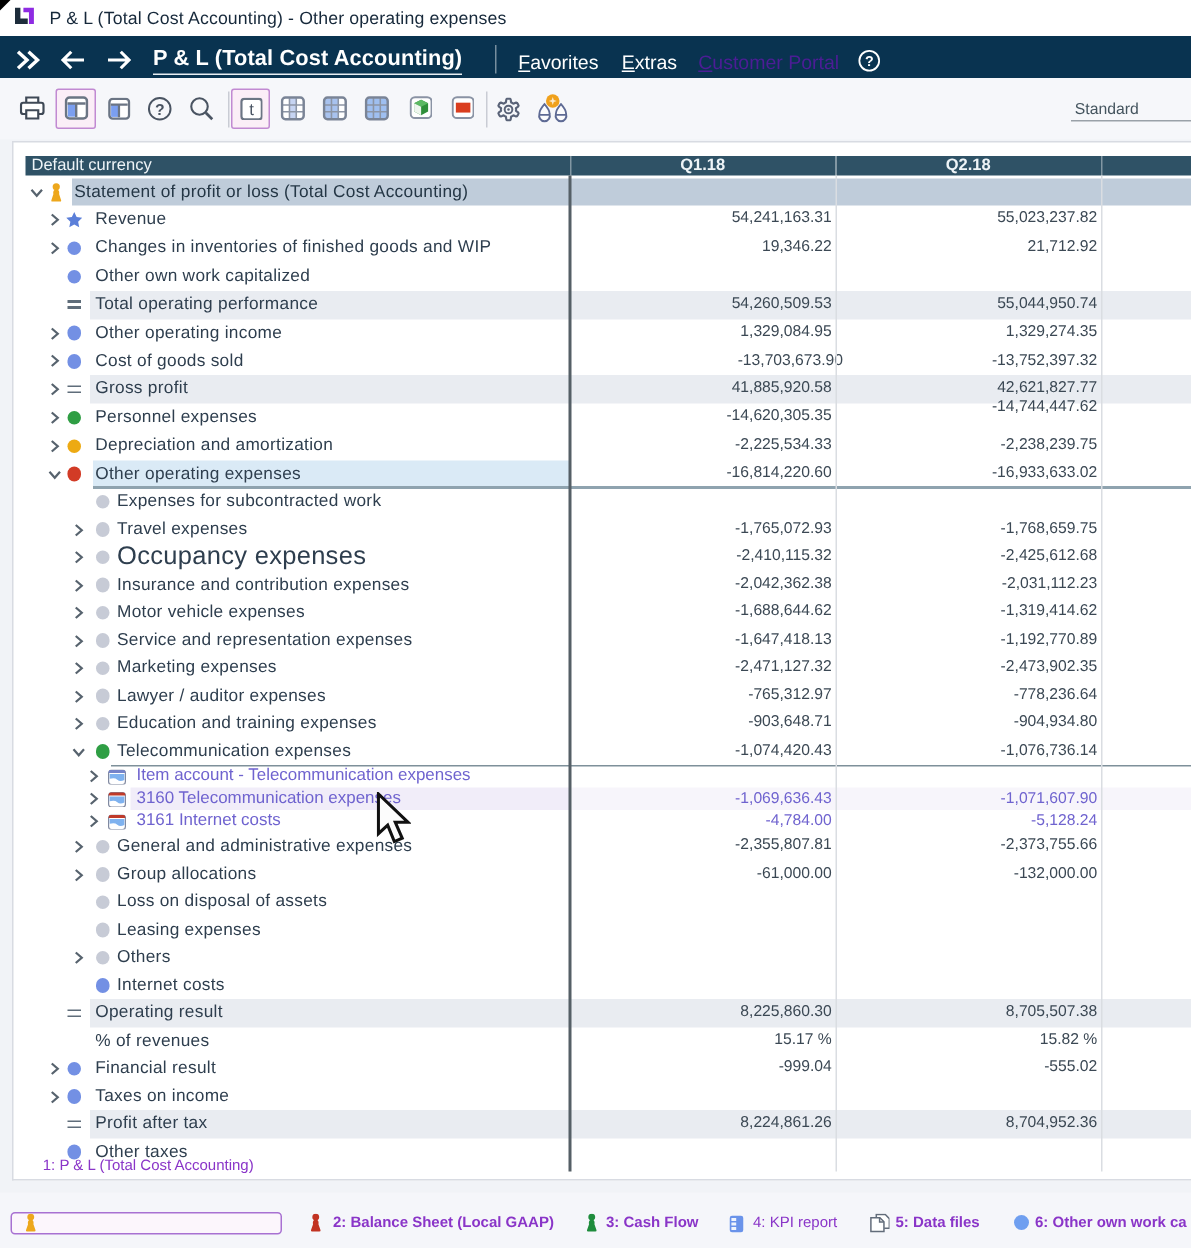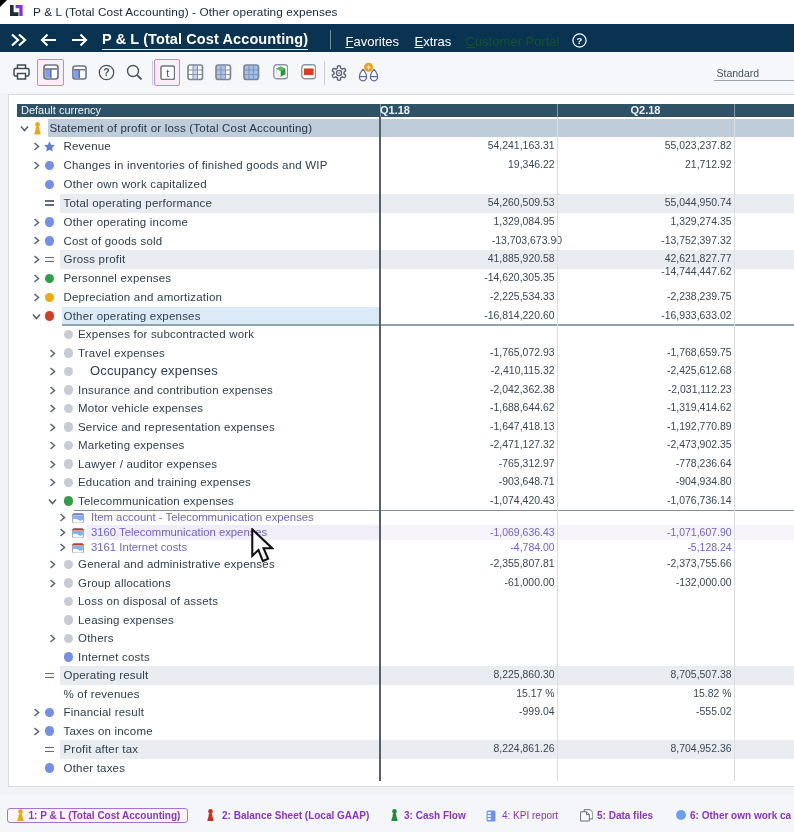--- a/index.html
+++ b/index.html
@@ -22,21 +22,21 @@
 <svg class="abs" style="left:39px;top:32.8px" width="19" height="14" viewBox="0 0 19 14">
 <path d="M17 7 L3 7 M8.5 1.5 L3 7 L8.5 12.5" fill="none" stroke="#fff" stroke-width="2.1"></path>
 </svg>
 <svg class="abs" style="left:70px;top:32.8px" width="19" height="14" viewBox="0 0 19 14">
 <path d="M2 7 L16 7 M10.5 1.5 L16 7 L10.5 12.5" fill="none" stroke="#fff" stroke-width="2.1"></path>
 </svg>
 <div class="abs" style="left:102px;top:31px;font-size:14.5px;font-weight:bold;color:#fff;border-bottom:1.5px solid #e8eef2;padding-bottom:2px;letter-spacing:0.1px">P &amp; L (Total Cost Accounting)</div>
 <div class="abs" style="left:329.5px;top:29.5px;width:1px;height:19px;background:rgba(255,255,255,0.45)"></div>
 <div class="abs" style="left:345.5px;top:33.5px;font-size:13px;color:#fff"><span style="text-decoration:underline">F</span>avorites</div>
 <div class="abs" style="left:414.5px;top:33.5px;font-size:13px;color:#fff"><span style="text-decoration:underline">E</span>xtras</div>
-<div class="abs" style="left:465.5px;top:33.5px;font-size:13px;color:#14532d"><span style="text-decoration:underline">C</span>ustomer Portal</div>
+<div class="abs" style="left:465.5px;top:33.5px;font-size:13px;color:#4c1d95"><span style="text-decoration:underline">C</span>ustomer Portal</div>
 <svg class="abs" style="left:571.5px;top:32.5px" width="15" height="15" viewBox="0 0 15 15">
 <circle cx="7.5" cy="7.5" r="6.6" fill="none" stroke="#fff" stroke-width="1.2"></circle>
 <text x="7.5" y="11" text-anchor="middle" font-size="9.5" font-weight="bold" fill="#fff" font-family="Liberation Sans">?</text>
 </svg>
 
 <div class="abs" style="left:0;top:51.8px;width:794px;height:41.7px;background:#f6f7fa"></div>
 <svg class="abs" style="left:13px;top:64px" width="17" height="16" viewBox="0 0 17 16">
 <path d="M4.5 4.5 L4.5 1 L12.5 1 L12.5 4.5" fill="#fff" stroke="#3f4956" stroke-width="1.45"></path>
 <rect x="1" y="4.5" width="15" height="7.5" rx="1.5" fill="#fff" stroke="#3f4956" stroke-width="1.45"></rect>
 <path d="M4.5 9.5 L12.5 9.5 L12.5 15 L4.5 15 Z" fill="#fff" stroke="#3f4956" stroke-width="1.45"></path>
@@ -137,21 +137,21 @@
 
 <div class="abs" style="left:8px;top:93.5px;width:786px;height:693px;background:#fff;border:1px solid #d8dbe2;border-right:none"></div>
 <div class="abs" style="left:17px;top:103.5px;width:363px;height:13px;background:#2f5266"></div>
 <div class="abs" style="left:380px;top:103.5px;width:177px;height:13px;background:#2f5266"></div>
 <div class="abs" style="left:557px;top:103.5px;width:177px;height:13px;background:#2f5266"></div>
 <div class="abs" style="left:734px;top:103.5px;width:60px;height:13px;background:#2f5266"></div>
 <div class="abs" style="left:380px;top:103.5px;width:1px;height:13px;background:rgba(255,255,255,0.4)"></div>
 <div class="abs" style="left:557px;top:103.5px;width:1px;height:13px;background:rgba(255,255,255,0.4)"></div>
 <div class="abs" style="left:734px;top:103.5px;width:1px;height:13px;background:rgba(255,255,255,0.4)"></div>
 <div class="abs" style="left:21px;top:103.5px;height:13px;line-height:13.5px;font-size:11px;font-weight:normal;color:#eef4f7">Default currency</div>
-<div class="abs" style="left:380px;top:103.5px;width:177px;height:13px;line-height:13.5px;font-size:11px;font-weight:bold;color:#eef4f7;">Q1.18</div>
+<div class="abs" style="left:380px;top:103.5px;width:177px;height:13px;line-height:13.5px;font-size:11px;font-weight:bold;color:#eef4f7;text-align:center">Q1.18</div>
 <div class="abs" style="left:557px;top:103.5px;width:177px;height:13px;line-height:13.5px;font-size:11px;font-weight:bold;color:#eef4f7;text-align:center">Q2.18</div>
 <div style="position:absolute;left:47.5px;top:118.7px;width:746.5px;height:18.6px;background:#bfccda"></div>
 <svg style="position:absolute;left:19.5px;top:124.5px" width="9" height="7">
     <path d="M1 1.5 L4.5 5.5 L8 1.5" fill="none" stroke="#57636e" stroke-width="1.5"></path>
   </svg>
 <svg style="position:absolute;left:33.0px;top:121.5px" width="9" height="13" viewBox="0 0 9 13">
     <circle cx="4.5" cy="2.5" r="2.4" fill="#eda71c"></circle>
     <path d="M4.5 4.2 C2.9 4.2 2.2 5.8 2.6 7.4 L1.2 11.6 Q1.1 12.4 2 12.4 L7 12.4 Q7.9 12.4 7.8 11.6 L6.4 7.4 C6.8 5.8 6.1 4.2 4.5 4.2 Z" fill="#eda71c"></path>
   </svg>
 <div style="position:absolute;left:49.5px;top:118.7px;height:18.6px;line-height:18.6px;font-size:11.5px;letter-spacing:0.2px;color:#243645;white-space:nowrap">Statement of profit or loss (Total Cost Accounting)</div>
@@ -230,21 +230,21 @@
     <path d="M1.5 1 L5.5 4.5 L1.5 8" fill="none" stroke="#57636e" stroke-width="1.5"></path>
   </svg>
 <div style="position:absolute;left:63.60000000000001px;top:348.40000000000003px;width:9.6px;height:9.6px;border-radius:50%;background:#c7cbd6"></div>
 <div style="position:absolute;left:78px;top:343.95000000000005px;height:18.5px;line-height:18.5px;font-size:11.5px;letter-spacing:0.2px;color:#2e3e4e;white-space:nowrap">Travel expenses</div>
 <div class="num" style="top:343.95000000000005px;height:18.5px;line-height:18.5px;left:380px;width:174.5px;color:#3b4854">-1,765,072.93</div>
 <div class="num" style="top:343.95000000000005px;height:18.5px;line-height:18.5px;left:557px;width:174.5px;color:#3b4854">-1,768,659.75</div>
 <svg style="position:absolute;left:49.0px;top:367.20000000000005px" width="7" height="9">
     <path d="M1.5 1 L5.5 4.5 L1.5 8" fill="none" stroke="#57636e" stroke-width="1.5"></path>
   </svg>
 <div style="position:absolute;left:63.60000000000001px;top:366.90000000000003px;width:9.6px;height:9.6px;border-radius:50%;background:#c7cbd6"></div>
-<div style="position:absolute;left:90px;top:362.45000000000005px;height:18.5px;line-height:18.5px;font-size:13px;letter-spacing:0.2px;color:#2e3e4e;white-space:nowrap">Occupancy expenses</div>
+<div style="position:absolute;left:78px;top:362.45000000000005px;height:18.5px;line-height:18.5px;font-size:17px;letter-spacing:0.2px;color:#2e3e4e;white-space:nowrap">Occupancy expenses</div>
 <div class="num" style="top:362.45000000000005px;height:18.5px;line-height:18.5px;left:380px;width:174.5px;color:#3b4854">-2,410,115.32</div>
 <div class="num" style="top:362.45000000000005px;height:18.5px;line-height:18.5px;left:557px;width:174.5px;color:#3b4854">-2,425,612.68</div>
 <svg style="position:absolute;left:49.0px;top:385.70000000000005px" width="7" height="9">
     <path d="M1.5 1 L5.5 4.5 L1.5 8" fill="none" stroke="#57636e" stroke-width="1.5"></path>
   </svg>
 <div style="position:absolute;left:63.60000000000001px;top:385.40000000000003px;width:9.6px;height:9.6px;border-radius:50%;background:#c7cbd6"></div>
 <div style="position:absolute;left:78px;top:380.95000000000005px;height:18.5px;line-height:18.5px;font-size:11.5px;letter-spacing:0.2px;color:#2e3e4e;white-space:nowrap">Insurance and contribution expenses</div>
 <div class="num" style="top:380.95000000000005px;height:18.5px;line-height:18.5px;left:380px;width:174.5px;color:#3b4854">-2,042,362.38</div>
 <div class="num" style="top:380.95000000000005px;height:18.5px;line-height:18.5px;left:557px;width:174.5px;color:#3b4854">-2,031,112.23</div>
 <svg style="position:absolute;left:49.0px;top:404.20000000000005px" width="7" height="9">
@@ -386,21 +386,21 @@
 <svg class="abs" style="left:250.5px;top:527.5px" width="23" height="35" viewBox="0 0 14.5 22">
 <polygon points="0.8,0.8 0.8,17.5 4.7,13.9 7.5,20.8 10.8,19.4 7.9,12.7 13.3,12.7" fill="#fcfcfc" stroke="#111" stroke-width="1.3" stroke-linejoin="miter"></polygon>
 </svg>
 
 <div class="abs" style="left:0;top:794.5px;width:794px;height:37.5px;background:#f5f6fa"></div>
 <div class="abs" style="left:6.5px;top:808px;width:181px;height:15px;border:1px solid #a871d2;border-radius:3px;background:#fcf6fc"></div>
 <svg class="abs" style="left:15.5px;top:809px" width="9.0" height="12.5" viewBox="0 0 9 12.5">
 <circle cx="4.5" cy="2.4" r="2.3" fill="#eda71c"></circle>
 <path d="M4.5 4 C3 4 2.3 5.5 2.7 7.1 L1.3 11.2 Q1.2 12 2.1 12 L6.9 12 Q7.8 12 7.7 11.2 L6.3 7.1 C6.7 5.5 6 4 4.5 4 Z" fill="#eda71c"></path>
 </svg>
-<div class="abs" style="left:28.5px;top:810px;font-size:10px;font-weight:bold;color:#8a35c8">1: P &amp; L (Total Cost Accounting)</div>
+<div class="abs" style="left:28.5px;top:772px;font-size:10px;font-weight:normal;color:#8a35c8">1: P &amp; L (Total Cost Accounting)</div>
 <svg class="abs" style="left:206px;top:809px" width="9.0" height="12.5" viewBox="0 0 9 12.5">
 <circle cx="4.5" cy="2.4" r="2.3" fill="#c23322"></circle>
 <path d="M4.5 4 C3 4 2.3 5.5 2.7 7.1 L1.3 11.2 Q1.2 12 2.1 12 L6.9 12 Q7.8 12 7.7 11.2 L6.3 7.1 C6.7 5.5 6 4 4.5 4 Z" fill="#c23322"></path>
 </svg>
 <div class="abs" style="left:222px;top:810px;font-size:10px;font-weight:bold;color:#8a35c8">2: Balance Sheet (Local GAAP)</div>
 <svg class="abs" style="left:389.5px;top:809px" width="9.0" height="12.5" viewBox="0 0 9 12.5">
 <circle cx="4.5" cy="2.4" r="2.3" fill="#1e8c3c"></circle>
 <path d="M4.5 4 C3 4 2.3 5.5 2.7 7.1 L1.3 11.2 Q1.2 12 2.1 12 L6.9 12 Q7.8 12 7.7 11.2 L6.3 7.1 C6.7 5.5 6 4 4.5 4 Z" fill="#1e8c3c"></path>
 </svg>
 <div class="abs" style="left:404px;top:810px;font-size:10px;font-weight:bold;color:#8a35c8">3: Cash Flow</div>

